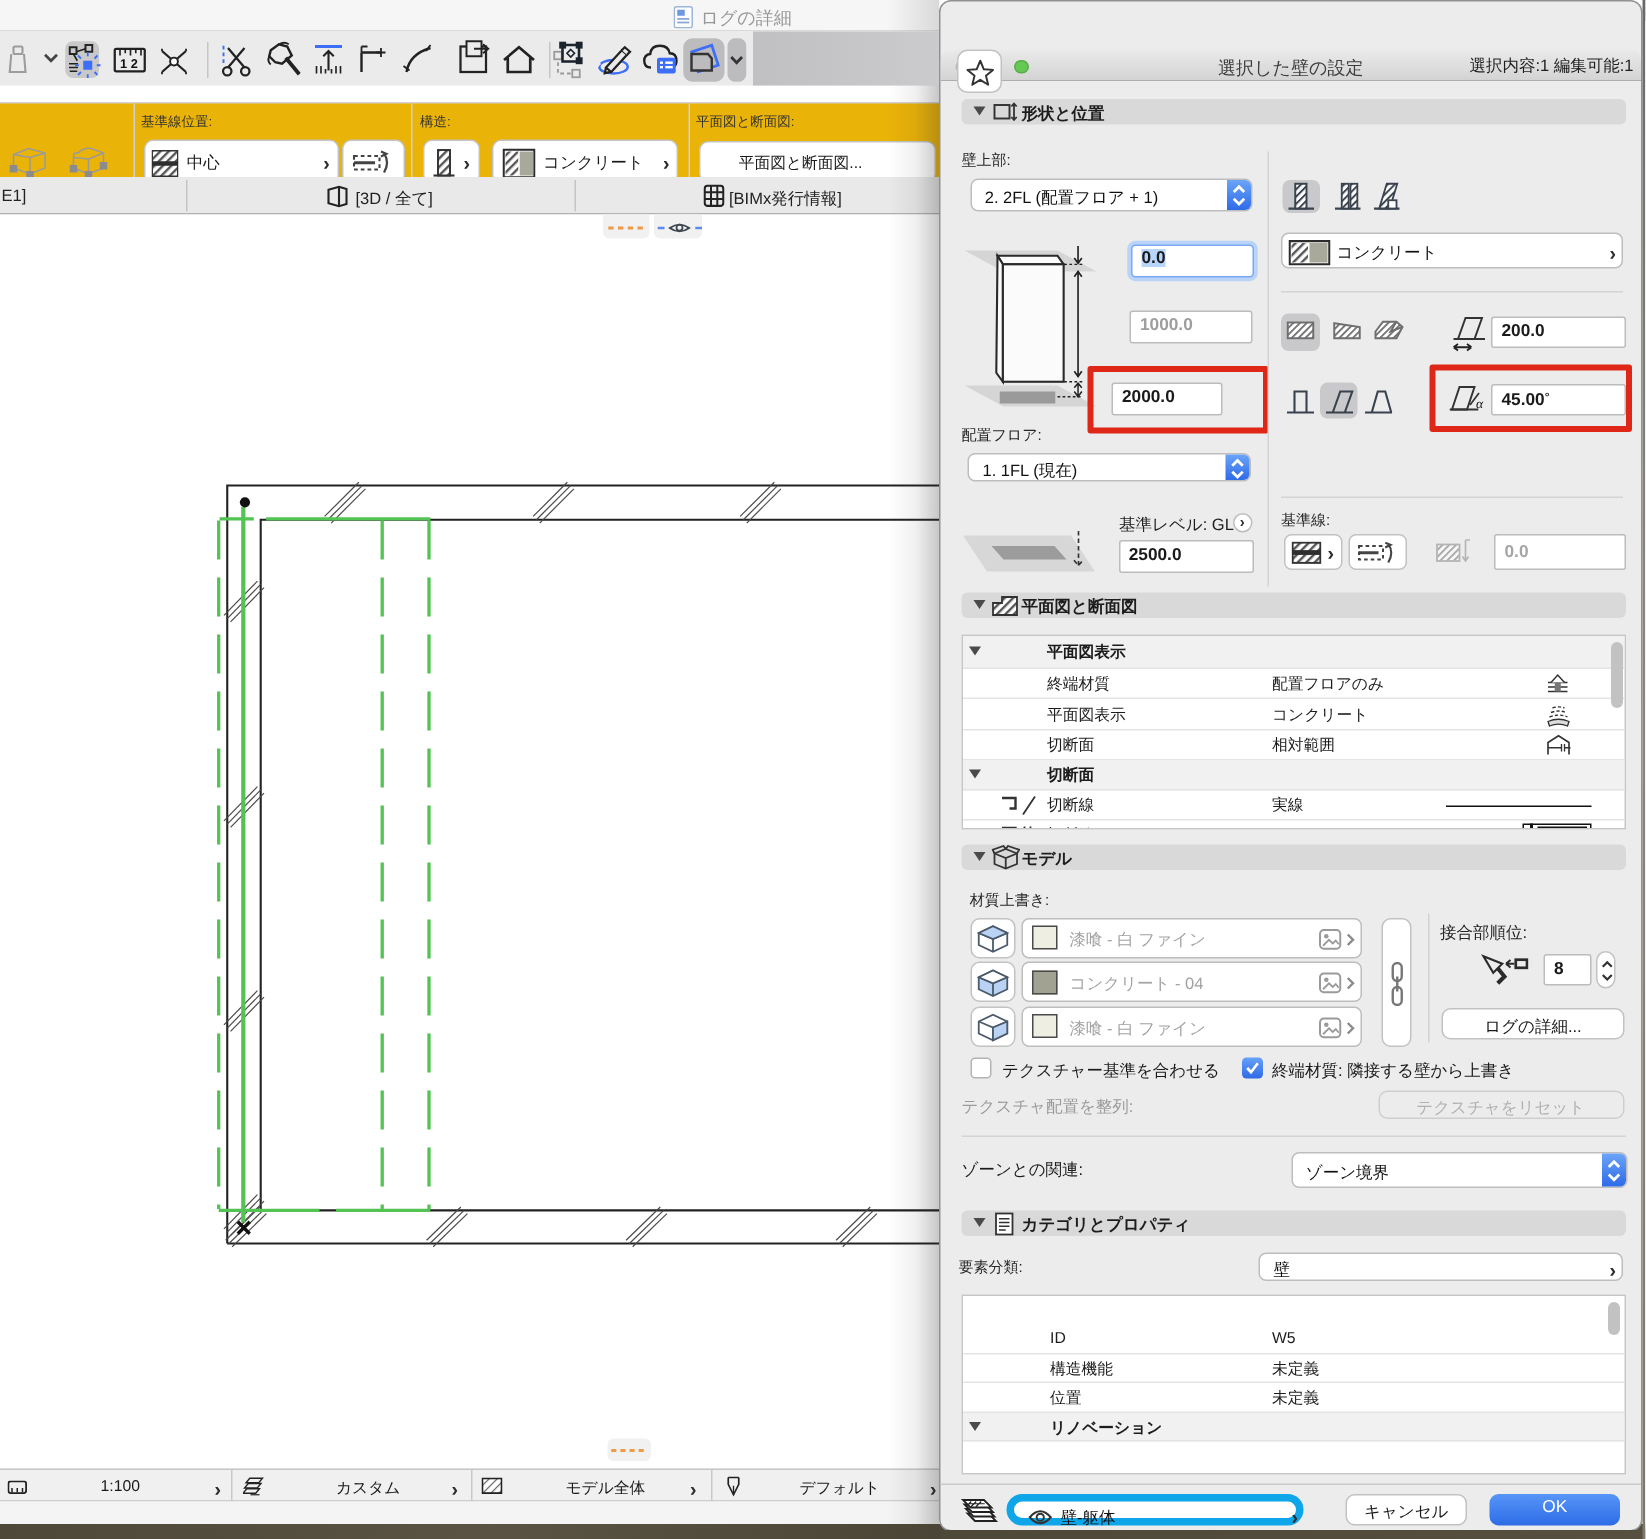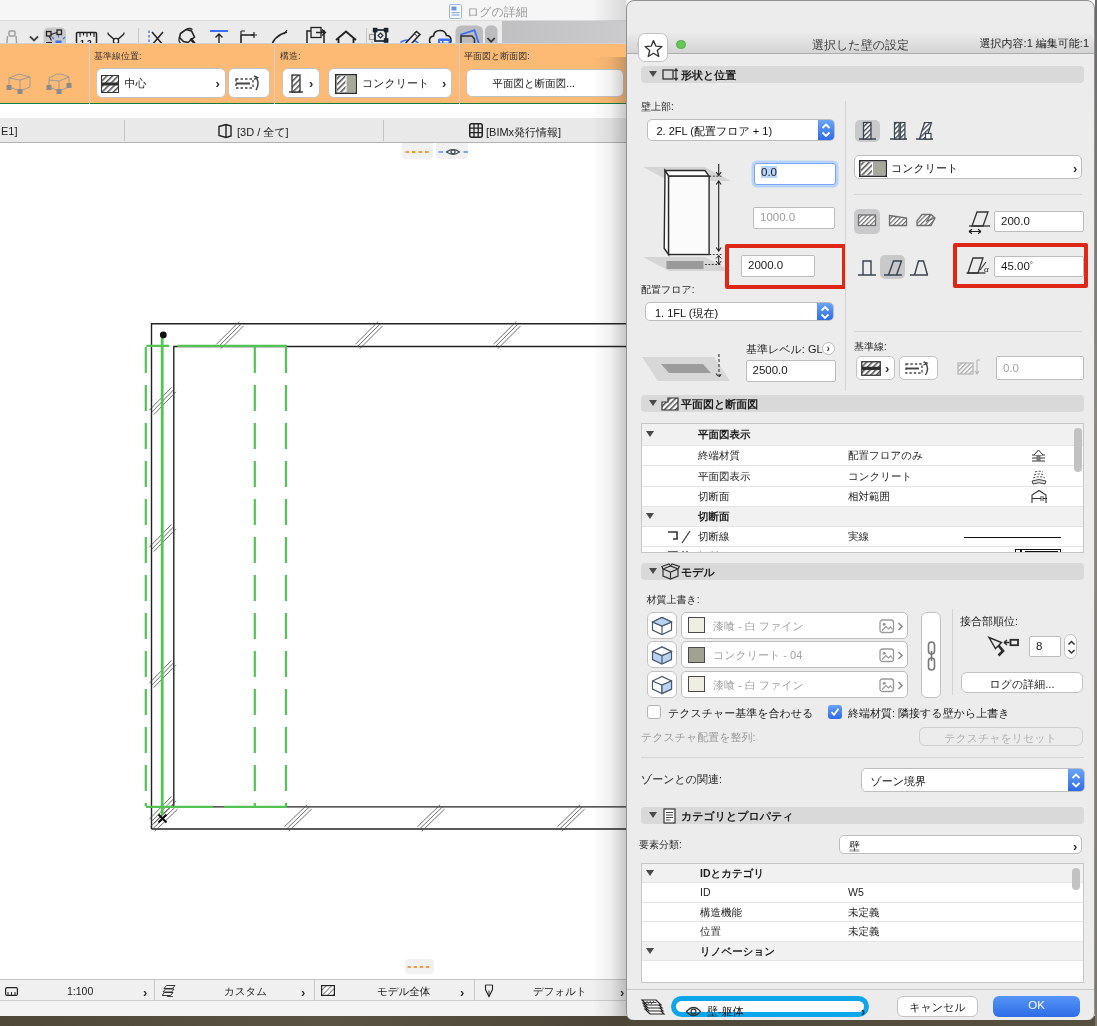--- a/index.html
+++ b/index.html
@@ -3,21 +3,21 @@
 <meta charset="utf-8">
 <style>
 * { margin:0; padding:0; box-sizing:border-box; }
 html,body { width:1097px; height:1026px; overflow:hidden; font-family:"Liberation Sans",sans-serif; }
 .abs { position:absolute; }
 #stage { position:relative; width:1097px; height:1026px; background:#fff; overflow:hidden; }
 
 #titlebar { left:0; top:0; width:627px; height:21px; background:#f6f6f6; border-bottom:1px solid #dadada; }
 #toolbar { left:0; top:21px; width:627px; height:36px; background:#ebebeb; }
 #tbgray { left:502px; top:21px; width:125px; height:36px; background:linear-gradient(90deg,#c0c0c2,#cbcbcd); }
-#infobar { left:0; top:43px; width:627px; height:61px; background:#fdba74; border-top:1px solid #d2d2d2; border-bottom:1px solid #15803d; }
+#infobar { left:0; top:68px; width:627px; height:61px; background:#eab308; border-top:1px solid #d2d2d2; border-bottom:1px solid #15803d; }
 #tabbar { left:0; top:118px; width:627px; height:25px; background:#e9e9e9; border-bottom:1px solid #b2b2b2; }
 #canvas { left:0; top:143px; width:627px; height:836px; background:#fff; }
 #statusbar { left:0; top:979px; width:627px; height:22px; background:#f0f0f0; border-top:1px solid #c6c6c6; border-bottom:1px solid #cdcdcd; }
 #understrip { left:0; top:1001px; width:627px; height:15px; background:#f4f4f4; }
 #desktop { left:0; top:1016px; width:1097px; height:10px; background:linear-gradient(90deg,#4e4839,#5a5343 30%,#4a4436 60%,#575040); }
 #desktop2 { left:627px; top:1020px; width:470px; height:6px; background:linear-gradient(90deg,#4e4839,#575040); }
 #rightstrip { left:1095px; top:0; width:2px; height:1026px; background:linear-gradient(#6a6a6a,#8b877d 40%,#7c7769); }
 .seplabel { position:absolute; font-size:9px; color:#333; letter-spacing:0px; }
 .ibtn { position:absolute; background:#fff; border:1px solid #c3c3c3; border-radius:6px; }
 .sep-v { position:absolute; width:1px; background:#d0d0d0; }
@@ -25,21 +25,21 @@
 .sbtxt { position:absolute; font-size:10.5px; color:#1a1a1a; }
 .chev { position:absolute; font-size:13px; color:#2c2c2c; font-weight:bold; }
 
 #dialog { left:626px; top:0; width:469px; height:1021px; background:#ececec; border:1px solid #919191; border-radius:8px; }
 #dlg-tb { position:absolute; left:0; top:0; width:467px; height:21px; background:linear-gradient(#eaeaea,#d4d4d4); border-bottom:1px solid #adadad; border-radius:7px 7px 0 0;margin-top:32px; }
 .light { position:absolute; top:6.5px; width:9.5px; height:9.5px; border-radius:50%; }
 .secbar { position:absolute; left:14px; width:443px; height:17px; background:#d9d9d9; border-radius:4px; }
 .secbar .tri { position:absolute; left:8px; top:5px; width:0; height:0; border-left:4.5px solid transparent; border-right:4.5px solid transparent; border-top:6px solid #4a4a4a; }
 .secbar .st { position:absolute; left:40px; top:2px; font-size:11px; font-weight:bold; color:#1d1d1d; }
 .lbl { position:absolute; font-size:10px; color:#262626; }
-.fld { position:absolute; background:#fff; border:1px solid #bcbcbc; border-radius:2px; font-size:11.5px; color:#1a1a1a; padding:3px 0 0 6px; }
+.fld { position:absolute; background:#fff; border:1px solid #bcbcbc; border-radius:2px; font-size:11.5px; color:#1a1a1a; padding:3px 0 0 6px;font-weight:bold; }
 .btnw { position:absolute; background:#fff; border:1px solid #c2c2c2; border-radius:6px; }
 .ddw { position:absolute; background:#fff; border:1px solid #bdbdbd; border-radius:5px; }
 .stepper { position:absolute; right:0; top:0; width:16px; height:100%; background:linear-gradient(#6ba4f8,#2e6be8); border-radius:0 4px 4px 0; }
 .selbg { background:#c9c9cb; border-radius:5px; position:absolute; }
 .redbox { position:absolute; border:4.5px solid #df2717; border-radius:2px; }
 .tbl { position:absolute; background:#fff; border:1px solid #c6c6c6; }
 .trow { position:absolute; left:0; width:100%; border-bottom:1px solid #e4e4e4; font-size:10.5px; color:#1c1c1c; }
 .tgroup { background:#f1f1f1; font-weight:bold; }
 </style>
 </head>
@@ -706,24 +706,20 @@
         <path d="M3 4.5 h7 M3 7 h7 M3 9.5 h7 M3 12 h4.5" stroke="#333" stroke-width="0.9"></path>
       </svg>
       <div class="st">カテゴリとプロパティ</div>
     </div>
     <div class="lbl" style="left:12px;top:837px">要素分類:</div>
     <div class="ddw" style="left:212px;top:834px;width:243px;height:18.5px">
       <div class="abs" style="left:9px;top:2.5px;font-size:11px;color:#111">壁</div>
       <div class="chev" style="left:233px;top:2.5px">›</div>
     </div>
     <div class="tbl" style="left:14px;top:861.5px;width:443px;height:120px;overflow:hidden">
-      <div class="trow tgroup" style="top:0;height:19.5px">
-        <div class="tri" style="position:absolute;left:4px;top:6.5px;width:0;height:0;border-left:4.5px solid transparent;border-right:4.5px solid transparent;border-top:6px solid #4a4a4a"></div>
-        <div class="abs" style="left:58px;top:3px">IDとカテゴリ</div>
-      </div>
       <div class="trow" style="top:19.5px;height:19.5px">
         <div class="abs" style="left:58px;top:3px">ID</div>
         <div class="abs" style="left:206px;top:3px">W5</div>
       </div>
       <div class="trow" style="top:39px;height:19.5px">
         <div class="abs" style="left:58px;top:3px">構造機能</div>
         <div class="abs" style="left:206px;top:3px">未定義</div>
       </div>
       <div class="trow" style="top:58.5px;height:19.5px">
         <div class="abs" style="left:58px;top:3px">位置</div>

